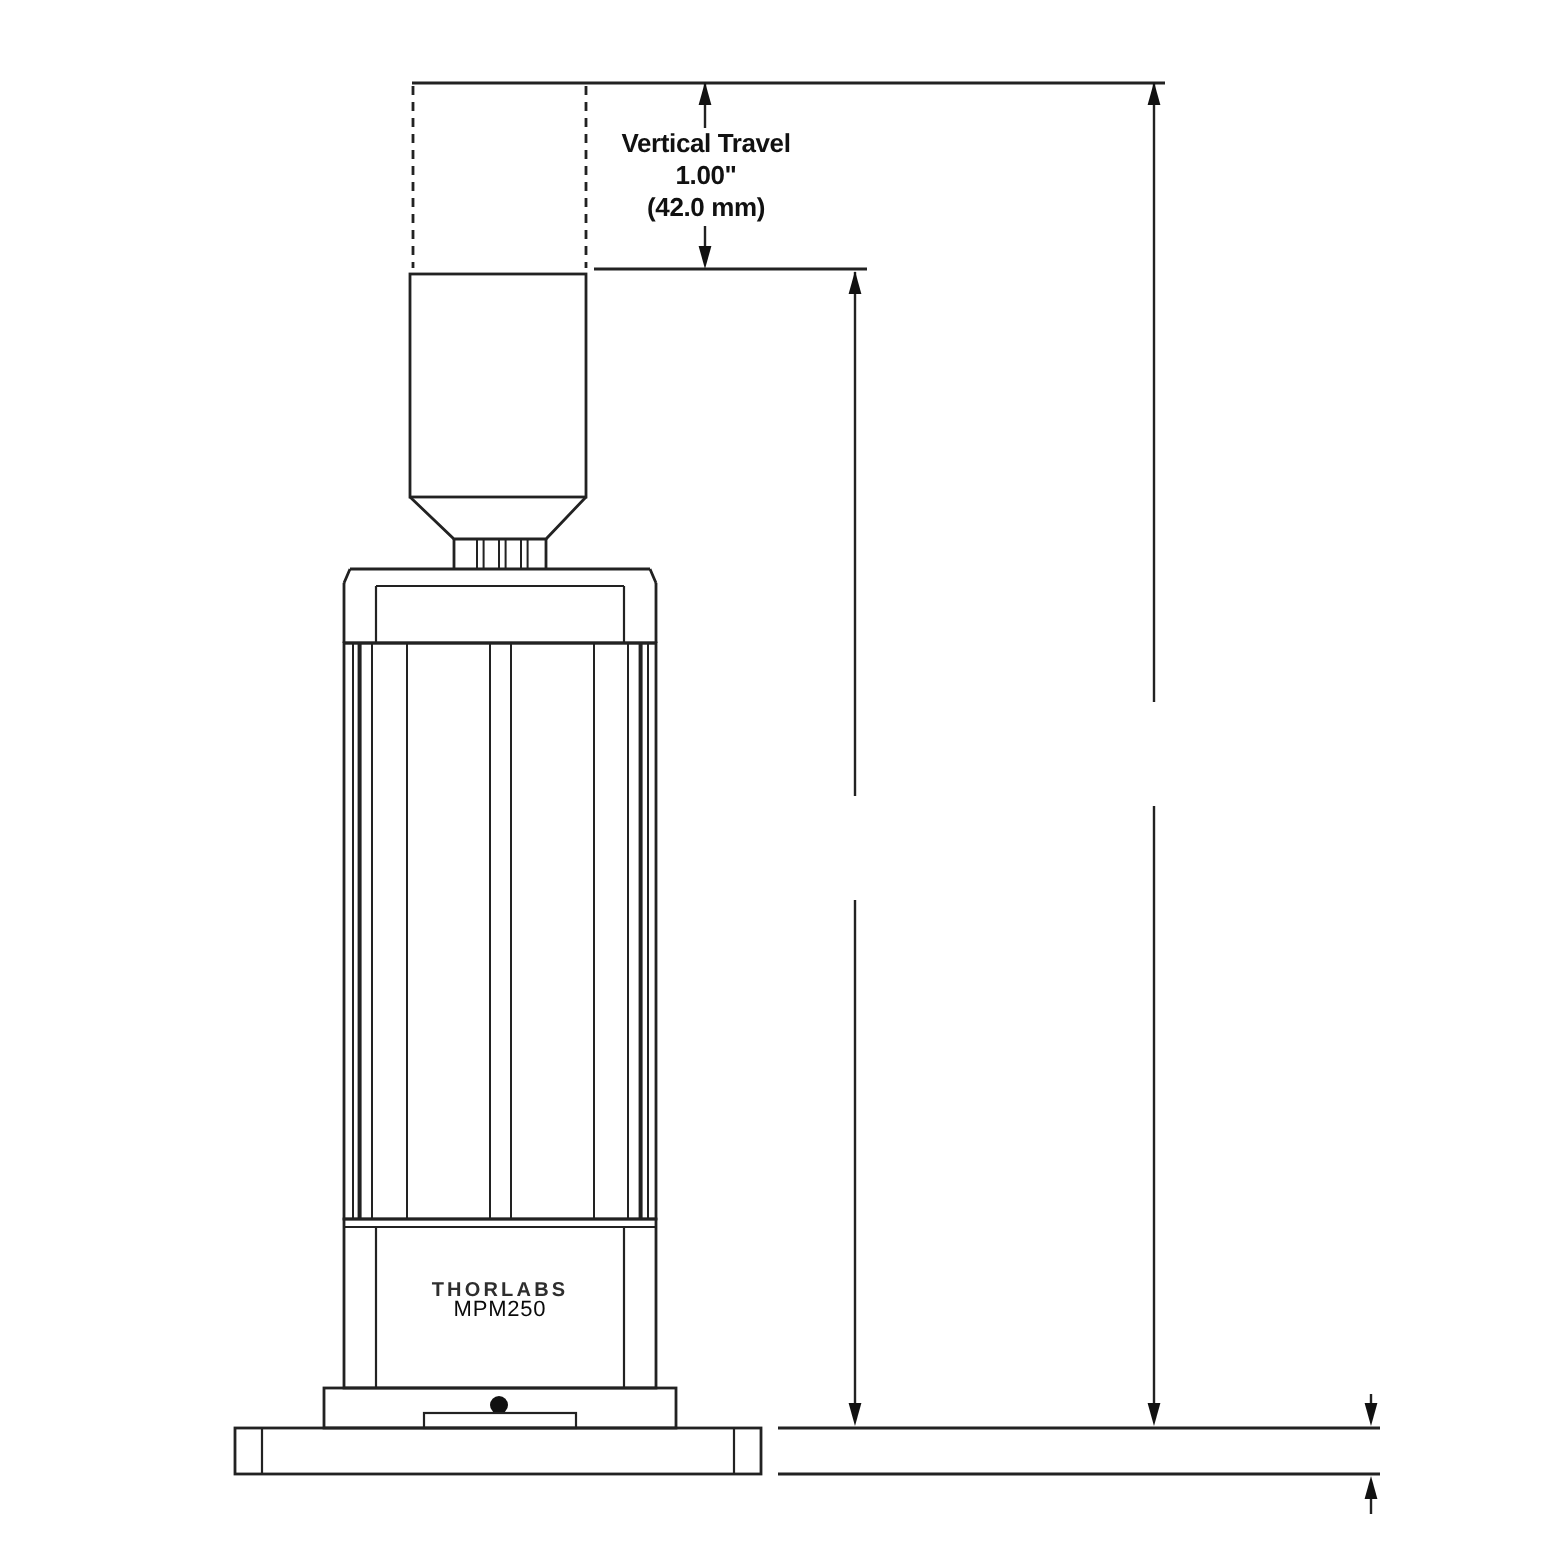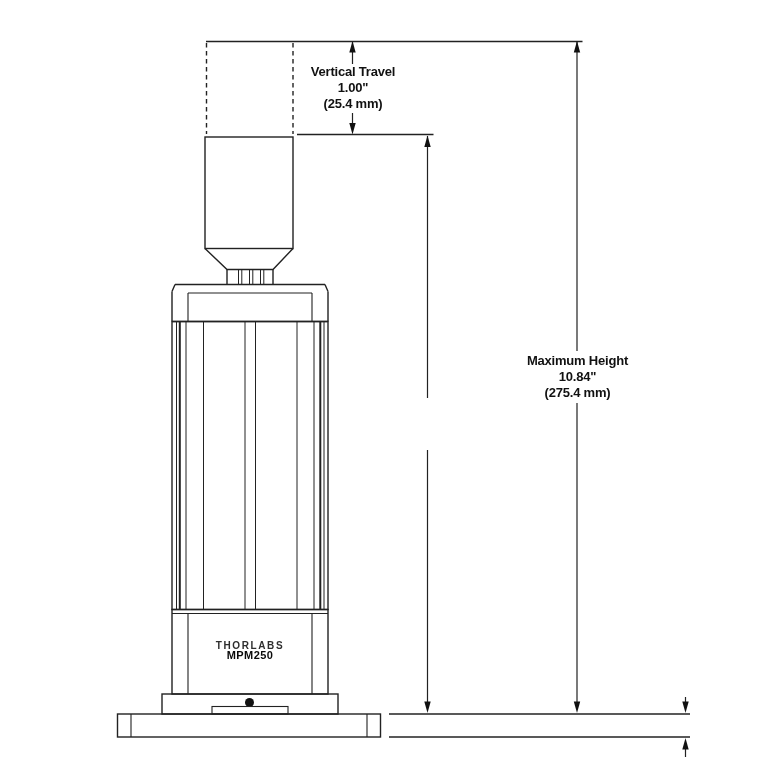--- a/index.html
+++ b/index.html
@@ -13,21 +13,21 @@
     font-weight:bold;font-size:13px;line-height:16px;color:#111;
     letter-spacing:-0.2px;white-space:nowrap;background:#fff;padding:0 3px;
   }
   .dim-label span{display:block;}
   .brand{
     position:absolute;transform:translateX(-50%);text-align:center;white-space:nowrap;
     font-weight:bold;font-size:10px;line-height:9px;letter-spacing:1.6px;color:#2e2e2e;
   }
   .model{
     position:absolute;transform:translateX(-50%);text-align:right;white-space:nowrap;
-    font-weight:bold;font-size:11px;line-height:11px;letter-spacing:0.4px;color:#0a0a0a;
+    font-weight:normal;font-size:11px;line-height:11px;letter-spacing:0.4px;color:#0a0a0a;
   }
 </style>
 </head>
 <body>
 
 <div id="stage">
 
   <svg width="780" height="780" viewBox="0 0 780 780">
     <g stroke="#222" fill="none" stroke-width="1.4">
 
@@ -117,27 +117,22 @@
       <polygon points="573.8,52.5 580.2,52.5 577,41"></polygon>
       <polygon points="573.8,701.5 580.2,701.5 577,713"></polygon>
       <polygon points="682.3,701.5 688.7,701.5 685.5,713"></polygon>
       <polygon points="682.3,749.5 688.7,749.5 685.5,738"></polygon>
     </g>
   </svg>
 
   <div class="dim-label" style="left:353px;top:64px;">
     <span>Vertical Travel</span>
     <span>1.00"</span>
-    <span>(25.4 mm)</span>
+    <span>(42.0 mm)</span>
   </div>
 
-  <div class="dim-label" style="left:577.5px;top:353px;">
-    <span>Maximum Height</span>
-    <span>10.84"</span>
-    <span>(275.4 mm)</span>
-  </div>
 
 
 
   <div class="brand" style="left:250px;top:641px;">THORLABS</div>
   <div class="model" style="left:250px;top:650px;">MPM250</div>
 
 </div>
 
 </body></html>

